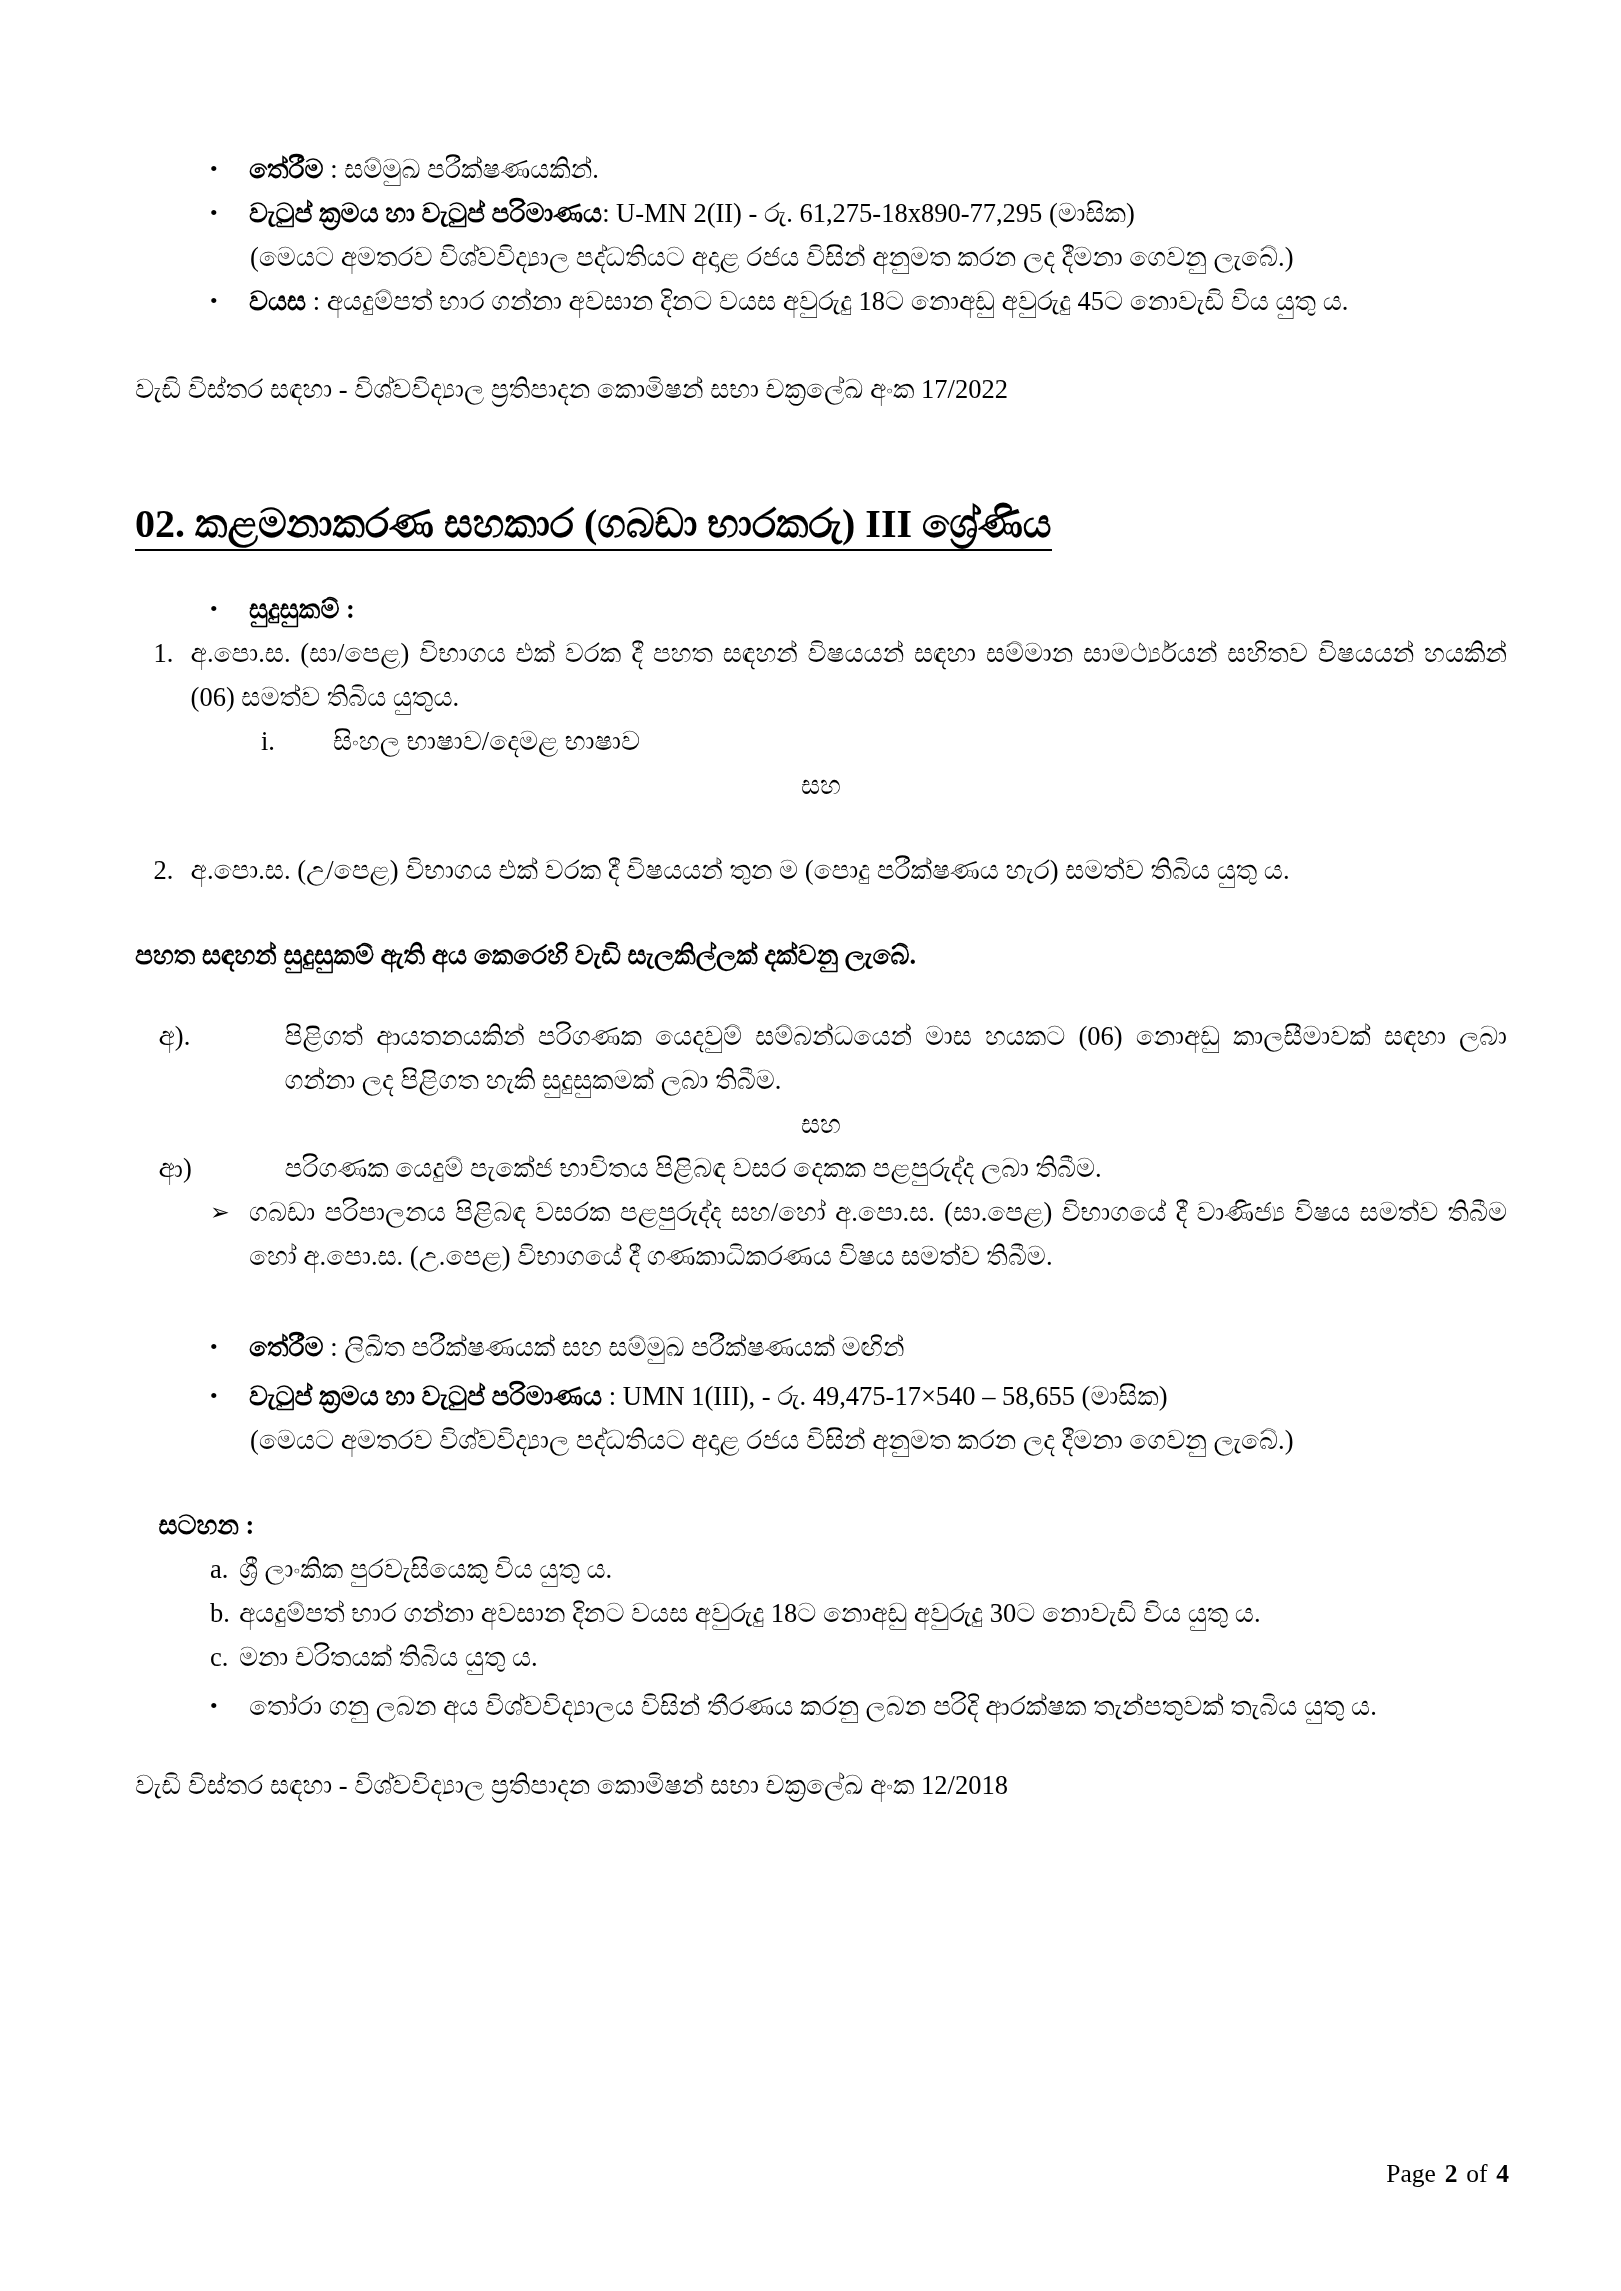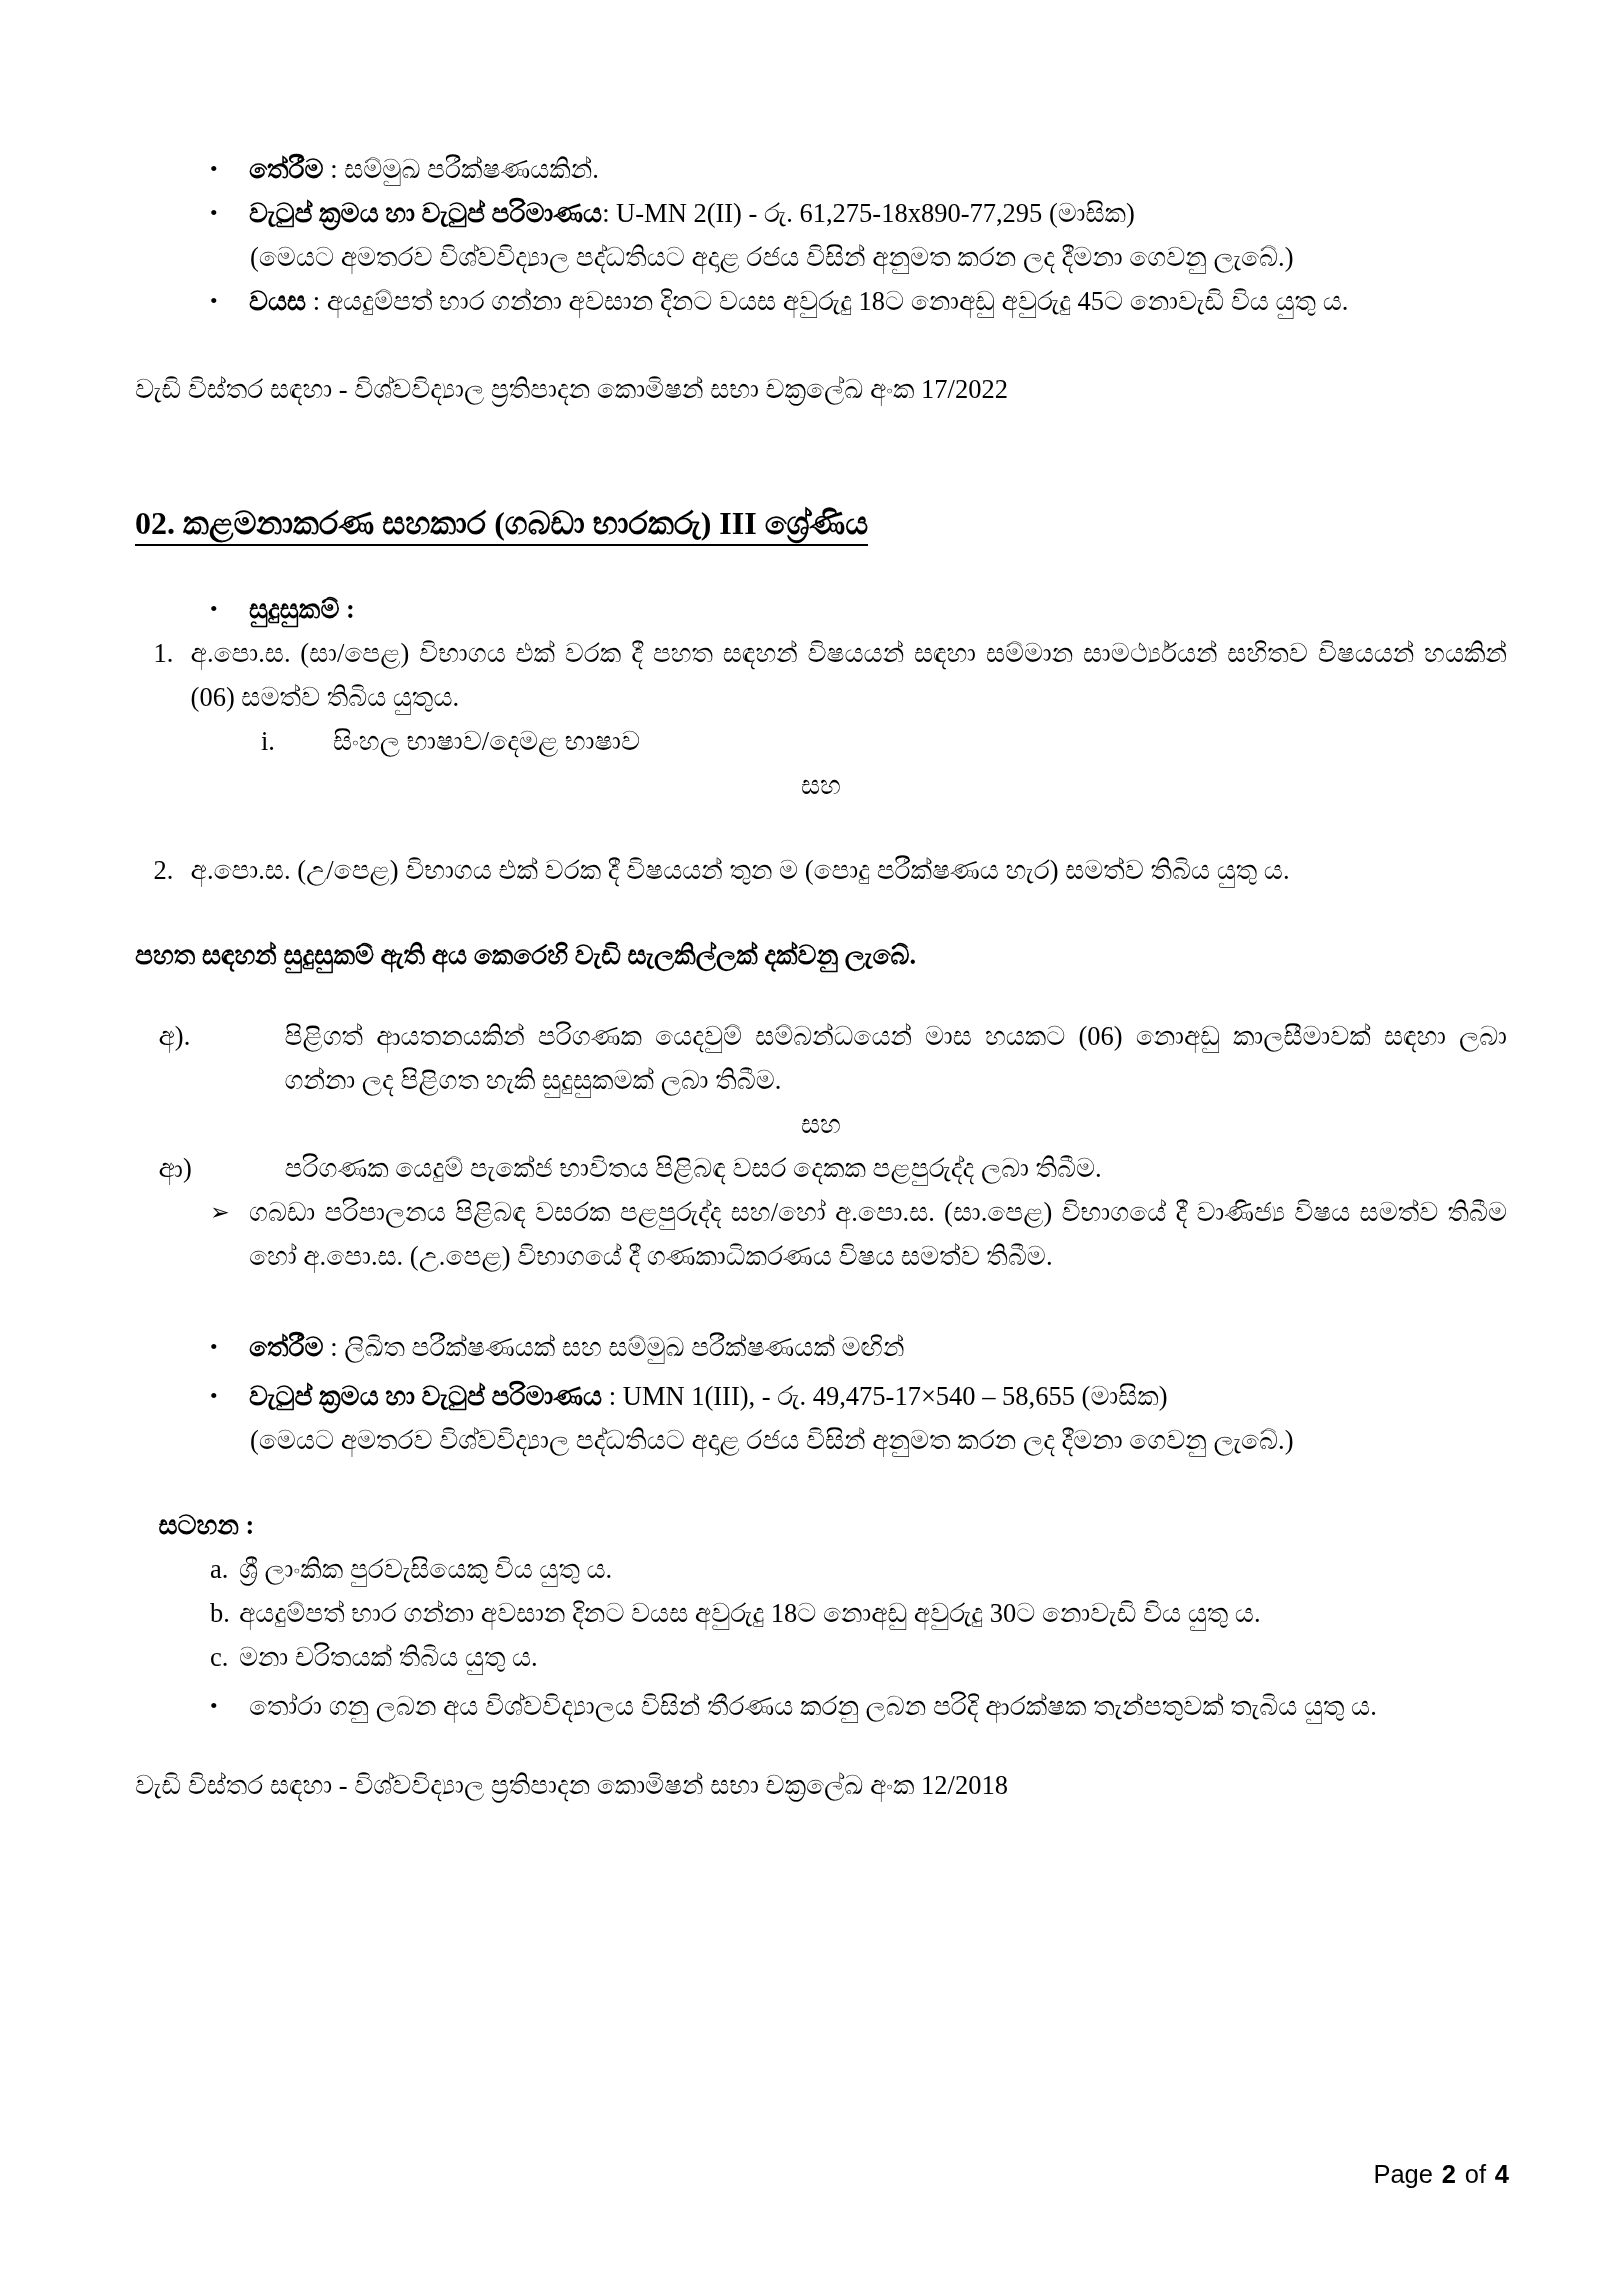--- a/index.html
+++ b/index.html
@@ -40,31 +40,31 @@
   .arrow-row{display:flex;margin-left:75px;align-items:flex-start;}
   .arrow-col{width:39px;flex:0 0 39px;font-size:23.5px;}
   .arrow-text{flex:1;text-align:justify;}
   
   .note-row{display:flex;margin-left:75px;align-items:flex-start;}
   .note-num{width:29px;flex:0 0 29px;}
   .note-text{flex:1;}
   .notes-label{margin-left:23.5px;}
   .para{text-align:justify;}
   .heading{
-    font-size:32px;
+    font-size:40px;
     font-weight:bold;
     line-height:49px;
   }
   .heading .hd-inner{border-bottom:2.9px solid #000;padding-bottom:2.9px;}
   .special-heading{font-weight:bold;text-decoration:underline;}
   .footer{
     position:absolute;
     top:2152px;
     right:112px;
-    font-family:Liberation Sans, sans-serif;
+    font-family:Liberation Serif, serif;
     font-size:25.5px;
     display:inline-flex;
     gap:8.8px;
   }
   .mt-2lines{margin-top:44px;}
   .mt-heading{margin-top:88px;}
   .mt-40{margin-top:39px;}
   .mt-42{margin-top:41px;}
   .mt-38{margin-top:37px;}
   .mt-48{margin-top:47px;}

